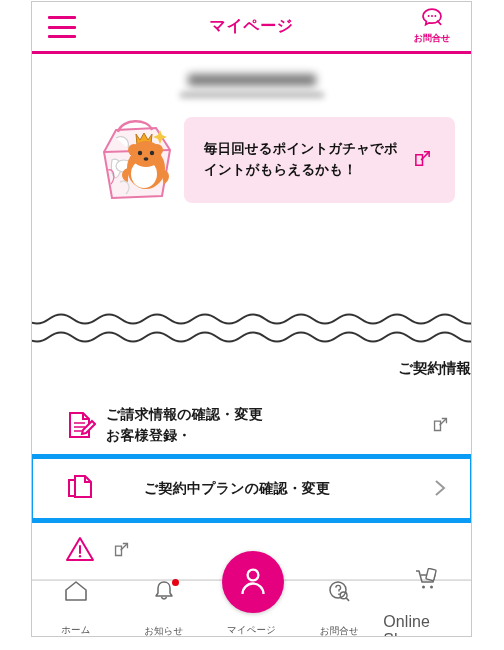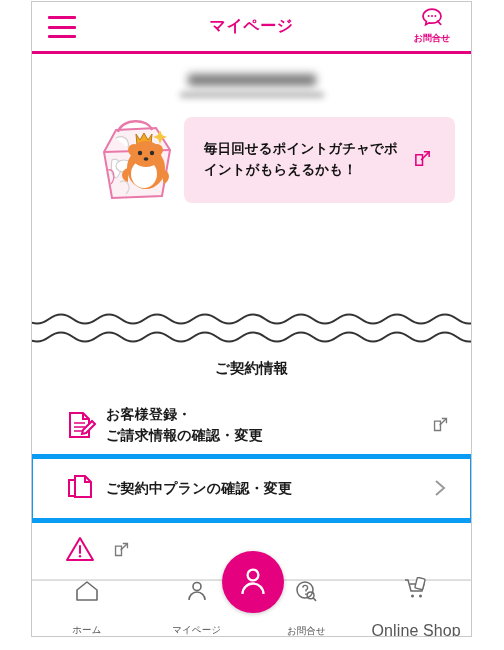--- a/index.html
+++ b/index.html
@@ -108,21 +108,21 @@
   .waves {
     position: absolute;
     left: -31px; width: 504px;
     top: 253px; height: 38px;
     overflow: hidden;
   }
 
   
   .section-title {
     position: absolute; left: 0; right: 0; top: 305px;
-    text-align: center;
+    text-align: right;
     font-size: 14.5px;
     font-weight: bold;
     color: #1a1a1a;
   }
 
   .list { position: absolute; left: 0; right: 0; top: 338px; }
   .row {
     position: relative;
     height: 61px;
     display: flex; align-items: center;
@@ -142,20 +142,21 @@
     letter-spacing: .2px;
   }
   .row-action { flex: 0 0 30px; display: flex; align-items: center; justify-content: center; }
 
   
   .row.selected {
     outline: 5px solid #0a9cf5;
     outline-offset: -1px;
     border-bottom: 1px solid #fff;
     z-index: 4;
+    gap: 38px;
   }
 
   
   .bottomnav {
     position: absolute; left: 0; right: 0; bottom: 0;
     height: 56px;
     background: #ffffff;
     border-top: 1px solid #dcdcdc;
     display: flex;
   }
@@ -280,22 +281,22 @@
         <div class="row tall">
           <div class="row-icon">
             <svg width="32" height="32" viewBox="0 0 32 32">
               <path d="M6 4 h13 l6 6 v18 H6 z" fill="none" stroke="#e4007f" stroke-width="2"></path>
               <path d="M19 4 v6 h6" fill="none" stroke="#e4007f" stroke-width="2"></path>
               <path d="M10 14 h11 M10 18 h11 M10 22 h8" stroke="#e4007f" stroke-width="1.6" fill="none"></path>
               <path d="M28 12 l3 3 -9 9 -4 1 1 -4 z" fill="#ffffff" stroke="#e4007f" stroke-width="2"></path>
             </svg>
           </div>
           <div class="row-label">
+            <div>ご請求情報の確認・変更</div>
             <div>お客様登録・</div>
-            <div>ご請求情報の確認・変更</div>
           </div>
           <div class="row-action">
             <svg width="17" height="17" viewBox="0 0 20 20">
               <path d="M3 6 h7 v11 H3 z" fill="none" stroke="#7a7a7a" stroke-width="1.6"></path>
               <path d="M9 11 L17 3" fill="none" stroke="#7a7a7a" stroke-width="1.6"></path>
               <path d="M11.5 3 H17 V8.5" fill="none" stroke="#7a7a7a" stroke-width="1.6"></path>
             </svg>
           </div>
         </div>
 
@@ -339,20 +340,30 @@
 
       <div class="nav-item">
         <span class="nav-icon">
           <svg width="24" height="22" viewBox="0 0 24 22">
             <path d="M2 10 L12 2 L22 10 V20 H2 Z" fill="none" stroke="#6b6b6b" stroke-width="1.6" stroke-linejoin="round"></path>
           </svg>
         </span>
         <span class="nav-label">ホーム</span>
       </div>
 
+      <div class="nav-item">
+        <span class="nav-icon">
+          <svg width="22" height="23" viewBox="0 0 22 23">
+            <path d="M11 2 C7.4 2 5 4.5 5 8 v5 l-2 3 h16 l-2 -3 V8 c0 -3.5 -2.4 -6 -6 -6 z" fill="none" stroke="#6b6b6b" stroke-width="1.5" stroke-linejoin="round"></path>
+            <path d="M8.5 17 a2.6 2.6 0 0 0 5 0" fill="none" stroke="#6b6b6b" stroke-width="1.5"></path>
+          </svg>
+          <span class="badge-dot"></span>
+        </span>
+        <span class="nav-label">お知らせ</span>
+      </div>
 
       <div class="nav-item">
         <span class="nav-icon">
           <svg width="22" height="22" viewBox="0 0 22 22">
             <circle cx="11" cy="6.5" r="4" fill="none" stroke="#6b6b6b" stroke-width="1.6"></circle>
             <path d="M3 20 a8 8 0 0 1 16 0" fill="none" stroke="#6b6b6b" stroke-width="1.6"></path>
           </svg>
         </span>
         <span class="nav-label">マイページ</span>
       </div>

